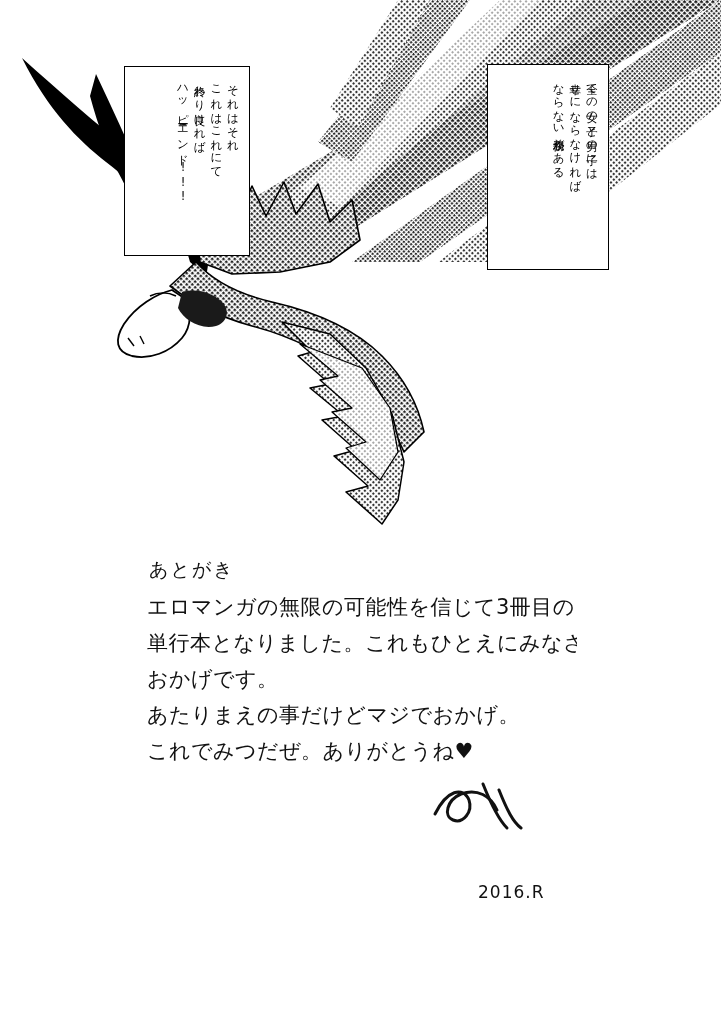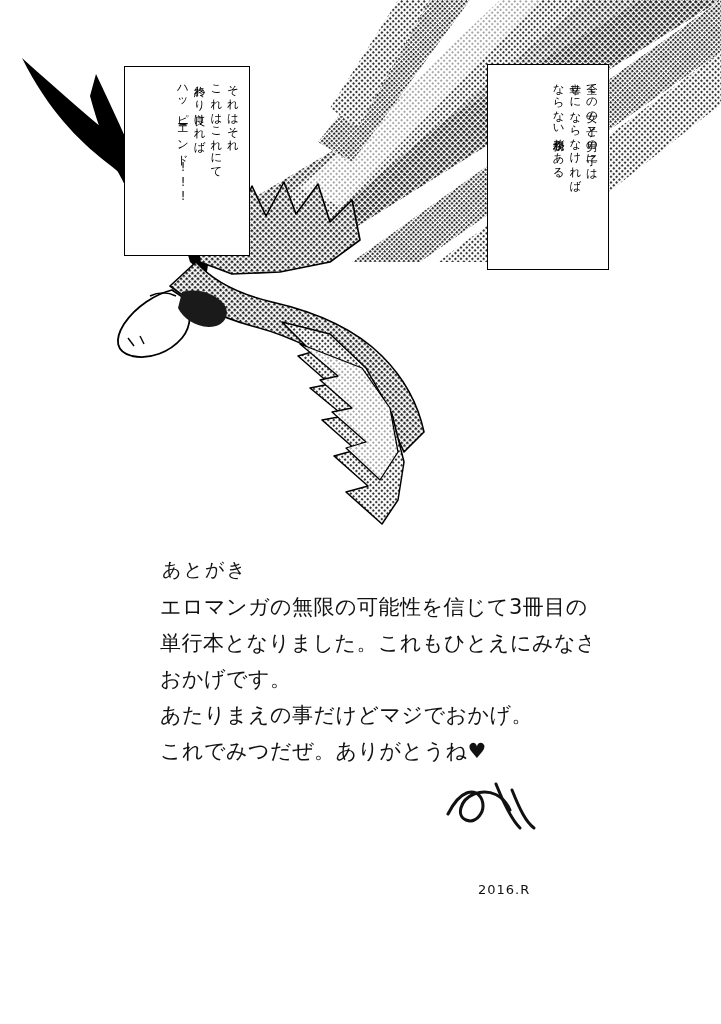--- a/index.html
+++ b/index.html
@@ -68,32 +68,32 @@
     width: 122px;
     height: 206px;
   }
 
   
   .handwriting {
     position: absolute;
     font-family: "DejaVu Sans", sans-serif;
   }
   #afterword {
-    left: 160px;
+    left: 147px;
     top: 552px;
     width: 430px;
   }
   #afterword svg { display: block; }
 
   .sig-date {
     position: absolute;
     left: 478px;
     top: 882px;
     font-family: "DejaVu Sans", sans-serif;
-    font-size: 13px;
+    font-size: 17px;
     letter-spacing: 1px;
     color: #111;
   }
 </style>
 </head>
 <body>
 
 <div id="page">
 
   <svg class="art" viewBox="0 0 721 1024" xmlns="http://www.w3.org/2000/svg">

